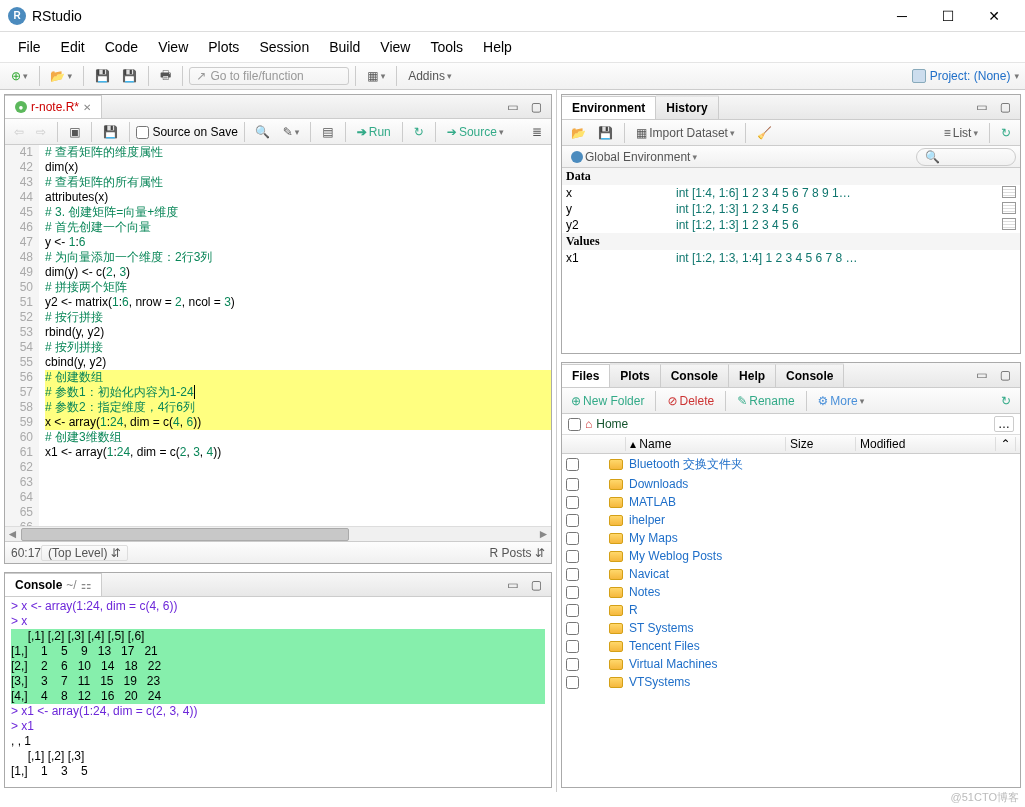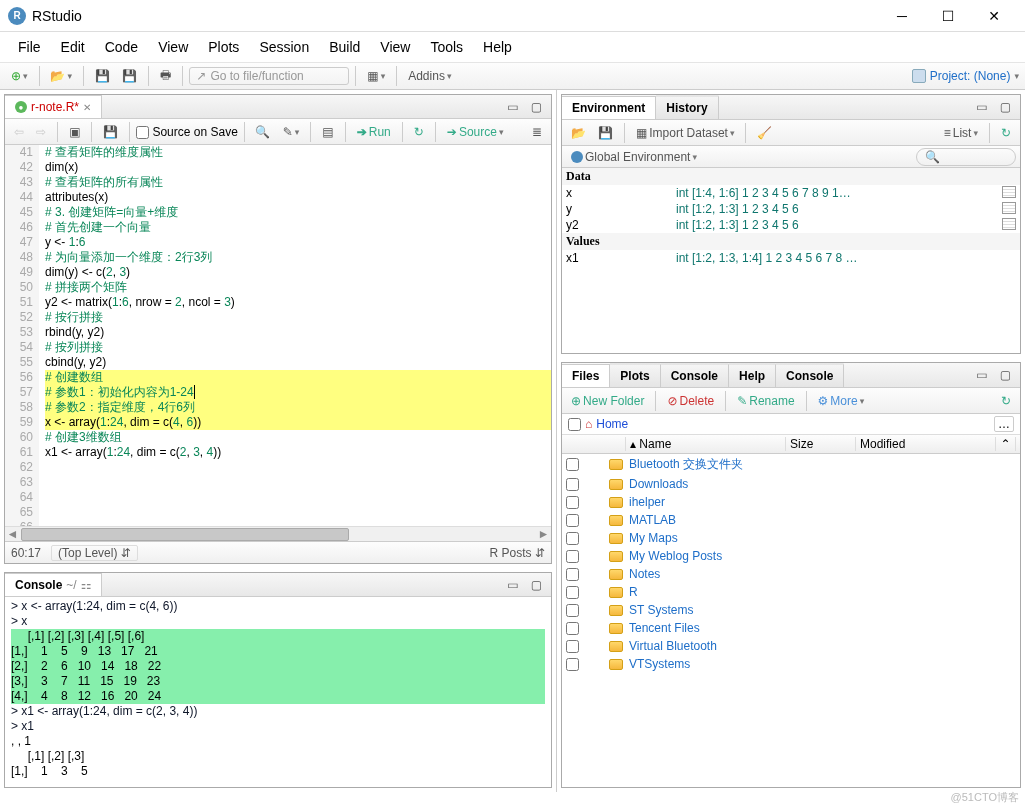--- a/index.html
+++ b/index.html
@@ -30,21 +30,21 @@
 .panetb{height:26px;background:linear-gradient(#fdfdfd,#f0f0f0);border-bottom:1px solid #ccc;display:flex;align-items:center;padding:0 4px;gap:2px}
 .editor{flex:1;overflow:auto;font-family:Consolas,monospace;font-size:13px;line-height:15px;white-space:pre;position:relative}
 .gutter{position:absolute;left:0;top:0;width:34px;background:#f5f5f5;text-align:right;padding-right:6px;color:#aaa}
 .code{padding-left:40px}
 .code .c{color:#098658}
 .code .n{color:#098658}
 .code .i{color:#000}
 .hl{background:#ffff80}
 .statusbar{height:22px;background:linear-gradient(#fdfdfd,#f0f0f0);border-top:1px solid #ccc;display:flex;align-items:center;padding:0 6px;font-size:11px;color:#555}
 .console{flex:1;overflow:auto;font-family:Consolas,monospace;font-size:13px;line-height:15px;white-space:pre;padding:2px 6px}
-.console .p{color:#0f172a}
+.console .p{color:#6d28d9}
 .console .o{color:#000}
 .console .hl{background:#86efac;display:block}
 .envtable{flex:1;overflow:auto;font-family:Consolas,monospace;font-size:13px}
 .envhead{font-weight:bold;background:#f5f5f5;padding:1px 4px;font-family:"Segoe UI"}
 .envrow{display:flex;padding:1px 4px}
 .envrow .n{width:110px}
 .envrow .v{flex:1;color:#0f766e}
 .grid{margin-left:auto;width:14px;height:12px;border:1px solid #999;background:repeating-linear-gradient(#fff,#fff 2px,#ddd 2px,#ddd 3px)}
 .filelist{flex:1;overflow:auto}
 .filehdr{display:flex;background:linear-gradient(#fdfdfd,#eee);border-bottom:1px solid #ccc;padding:2px 4px;font-size:11px}
@@ -186,21 +186,21 @@
 65
 66
 </div><div class="code"><div><span class="c"># 查看矩阵的维度属性</span></div><div><span class="i">dim</span><span class="i">(x)</span></div><div><span class="c"># 查看矩阵的所有属性</span></div><div><span class="i">attributes</span><span class="i">(x)</span></div><div><span class="i"></span></div><div><span class="c"># 3. 创建矩阵=向量+维度</span></div><div><span class="c"># 首先创建一个向量</span></div><div><span class="i">y </span><span class="i">&lt;-</span><span class="n"> 1</span><span class="i">:</span><span class="n">6</span></div><div><span class="c"># 为向量添加一个维度：2行3列</span></div><div><span class="i">dim</span><span class="i">(y) </span><span class="i">&lt;-</span><span class="i"> c(</span><span class="n">2</span><span class="i">, </span><span class="n">3</span><span class="i">)</span></div><div><span class="i"></span></div><div><span class="c"># 拼接两个矩阵</span></div><div><span class="i">y2 </span><span class="i">&lt;-</span><span class="i"> matrix(</span><span class="n">1</span><span class="i">:</span><span class="n">6</span><span class="i">, nrow = </span><span class="n">2</span><span class="i">, ncol = </span><span class="n">3</span><span class="i">)</span></div><div><span class="c"># 按行拼接</span></div><div><span class="i">rbind</span><span class="i">(y, y2)</span></div><div><span class="c"># 按列拼接</span></div><div><span class="i">cbind</span><span class="i">(y, y2)</span></div><div><span class="i"></span></div><div class="hl"><span class="c"># 创建数组</span></div><div class="hl"><span class="c"># 参数1：初始化内容为1-24</span><span style="border-left:1px solid #000"></span></div><div class="hl"><span class="c"># 参数2：指定维度，4行6列</span></div><div class="hl"><span class="i">x </span><span class="i">&lt;-</span><span class="i"> array(</span><span class="n">1</span><span class="i">:</span><span class="n">24</span><span class="i">, dim = c(</span><span class="n">4</span><span class="i">, </span><span class="n">6</span><span class="i">))</span></div><div><span class="i"></span></div><div><span class="c"># 创建3维数组</span></div><div><span class="i">x1 </span><span class="i">&lt;-</span><span class="i"> array(</span><span class="n">1</span><span class="i">:</span><span class="n">24</span><span class="i">, dim = c(</span><span class="n">2</span><span class="i">, </span><span class="n">3</span><span class="i">, </span><span class="n">4</span><span class="i">))</span></div><div><span class="i"></span></div></div></div>
       <div class="scrolltrack">
           <span class="arrow">◄</span>
           <div class="thumb" style="width:60%;margin-left:1px"></div>
           <span class="arrow" style="margin-left:auto">►</span>
         </div>
       <div class="statusbar">
         <span>60:17</span>
-        <span style="margin-left:10px;border:1px solid #ddd;padding:0 6px;border-radius:2px"><span>(Top Level)</span> ⇵</span>
+        <span style="border:1px solid #ddd;padding:0 6px;border-radius:2px"><span>(Top Level)</span> ⇵</span>
         <span style="margin-left:auto"><span>R Posts</span> ⇵</span>
       </div>
     </div>
 
     <div class="pane con-pane">
       <div class="tabs">
         <div class="tab active">
           <b>Console</b>
           <span style="color:#888">~/</span>
           <span style="color:#888">⚏</span>
@@ -301,21 +301,21 @@
         <span class="tbtn" style="color:#c33">⊘ <span>Delete</span></span>
         <span class="sep"></span>
         <span class="tbtn" style="color:#3a8">✎ <span>Rename</span></span>
         <span class="sep"></span>
         <span class="tbtn" style="color:#4a90d9">⚙ <span>More</span><span class="dd">▾</span></span>
         <span class="tbtn" style="margin-left:auto;color:#3a8">↻</span>
       </div>
       <div class="home">
         <input type="checkbox" style="">
         <span style="color:#c33">⌂</span>
-        <span style="color:#1d4ed8">Home</span>
+        <span style="color:#14532d">Home</span>
         <span style="margin-left:auto;border:1px solid #ccc;padding:0 3px;border-radius:2px">…</span>
       </div>
       <div class="filehdr">
         <div style="width:60px"></div>
         <div style="width:160px">▴ <span>Name</span></div>
         <div style="width:70px">Size</div>
         <div style="flex:1">Modified</div>
         <div style="width:20px;text-align:center">⌃</div>
       </div>
       <div class="filelist" id="filelist">
@@ -328,44 +328,50 @@
           <div class="frow">
             <input type="checkbox" style=""> 
             <span style="width:18px"></span>
             <span class="folder"></span> 
             <a href="#">Downloads</a>
           </div>
           <div class="frow">
             <input type="checkbox" style=""> 
             <span style="width:18px"></span>
             <span class="folder"></span> 
+            <a href="#">MATLAB</a>
+          </div>
+          <div class="frow">
+            <input type="checkbox" style=""> 
+            <span style="width:18px"></span>
+            <span class="folder"></span> 
             <a href="#">ihelper</a>
           </div>
           <div class="frow">
             <input type="checkbox" style=""> 
             <span style="width:18px"></span>
             <span class="folder"></span> 
-            <a href="#">MATLAB</a>
-          </div>
-          <div class="frow">
-            <input type="checkbox" style=""> 
-            <span style="width:18px"></span>
-            <span class="folder"></span> 
             <a href="#">My Maps</a>
           </div>
           <div class="frow">
             <input type="checkbox" style=""> 
             <span style="width:18px"></span>
             <span class="folder"></span> 
             <a href="#">My Weblog Posts</a>
           </div>
           <div class="frow">
             <input type="checkbox" style=""> 
             <span style="width:18px"></span>
             <span class="folder"></span> 
+            <a href="#">Navicat</a>
+          </div>
+          <div class="frow">
+            <input type="checkbox" style=""> 
+            <span style="width:18px"></span>
+            <span class="folder"></span> 
             <a href="#">Notes</a>
           </div>
           <div class="frow">
             <input type="checkbox" style=""> 
             <span style="width:18px"></span>
             <span class="folder"></span> 
             <a href="#">R</a>
           </div>
           <div class="frow">
             <input type="checkbox" style=""> 
@@ -376,21 +382,21 @@
           <div class="frow">
             <input type="checkbox" style=""> 
             <span style="width:18px"></span>
             <span class="folder"></span> 
             <a href="#">Tencent Files</a>
           </div>
           <div class="frow">
             <input type="checkbox" style=""> 
             <span style="width:18px"></span>
             <span class="folder"></span> 
-            <a href="#">Virtual Bluetooth</a>
+            <a href="#">Virtual Machines</a>
           </div>
           <div class="frow">
             <input type="checkbox" style=""> 
             <span style="width:18px"></span>
             <span class="folder"></span> 
             <a href="#">VTSystems</a>
           </div>
         </div>
     </div>
   </div>

